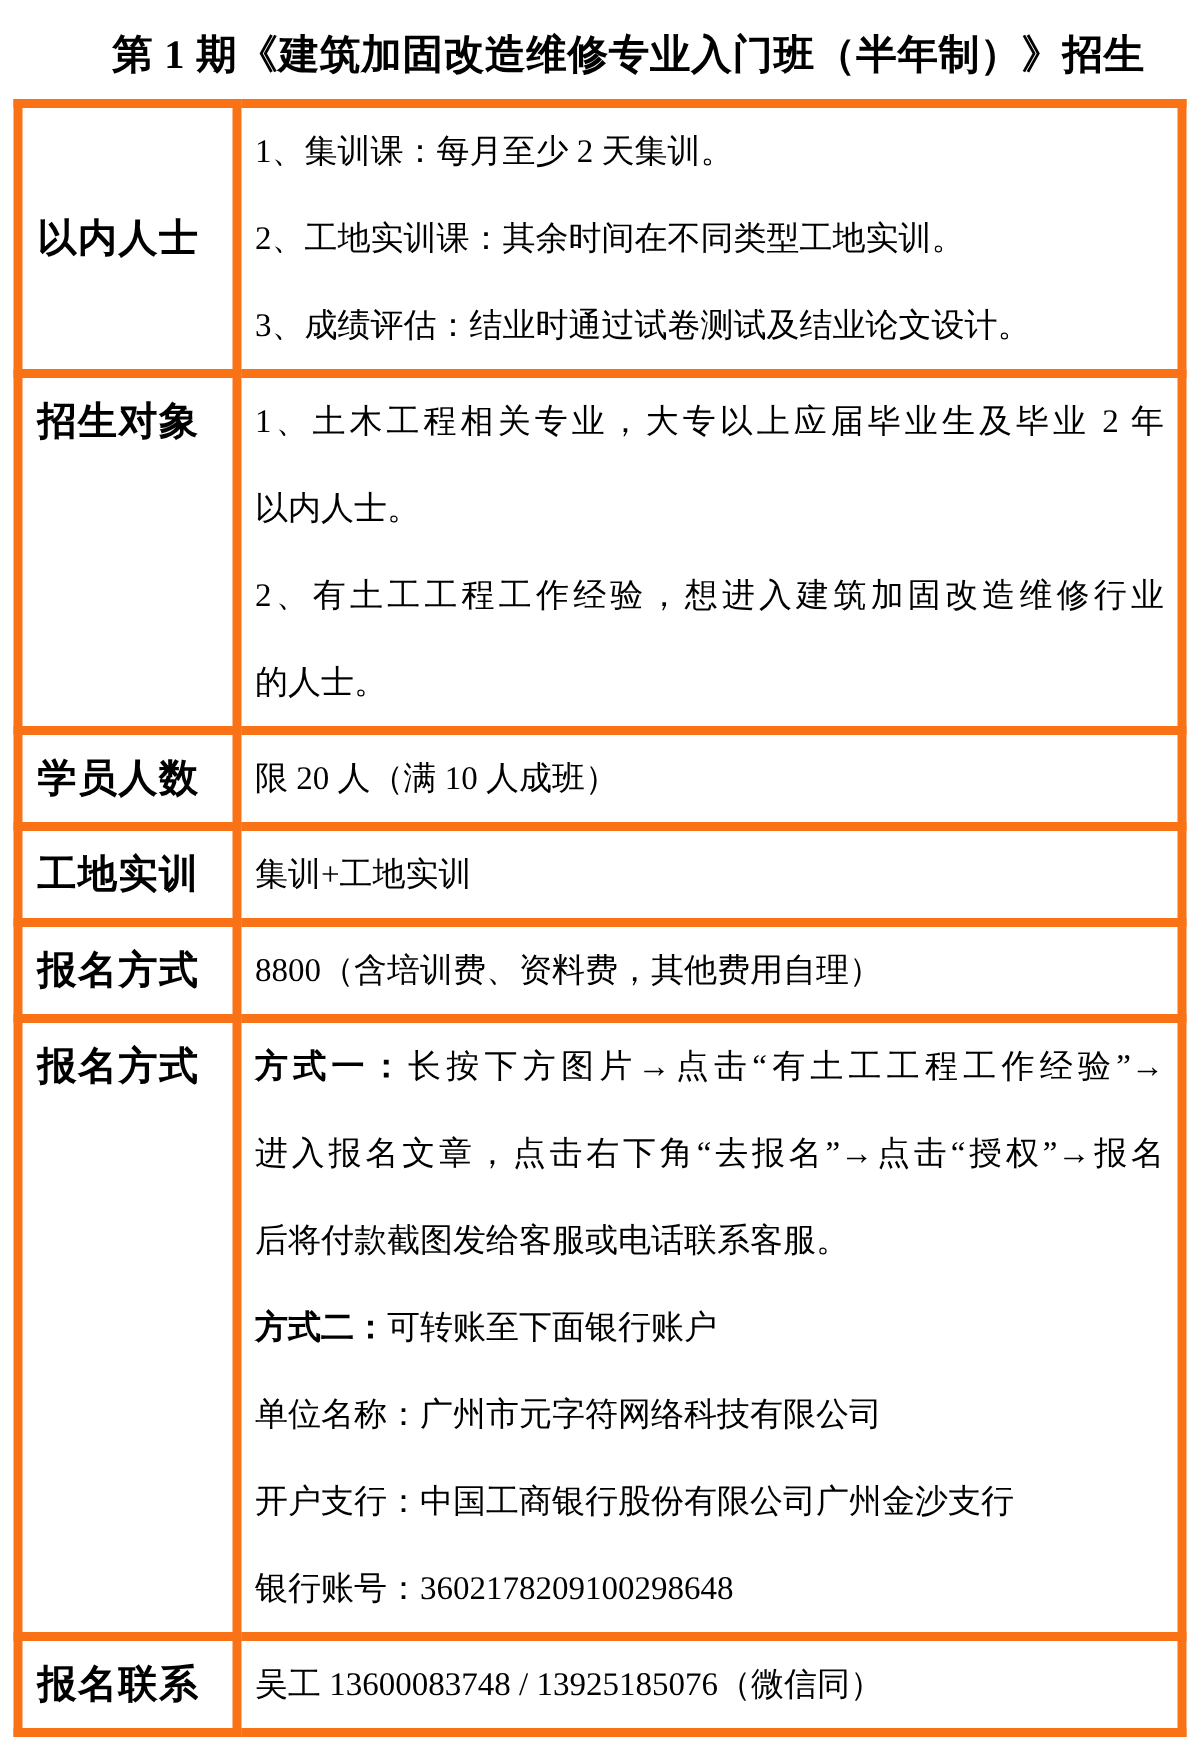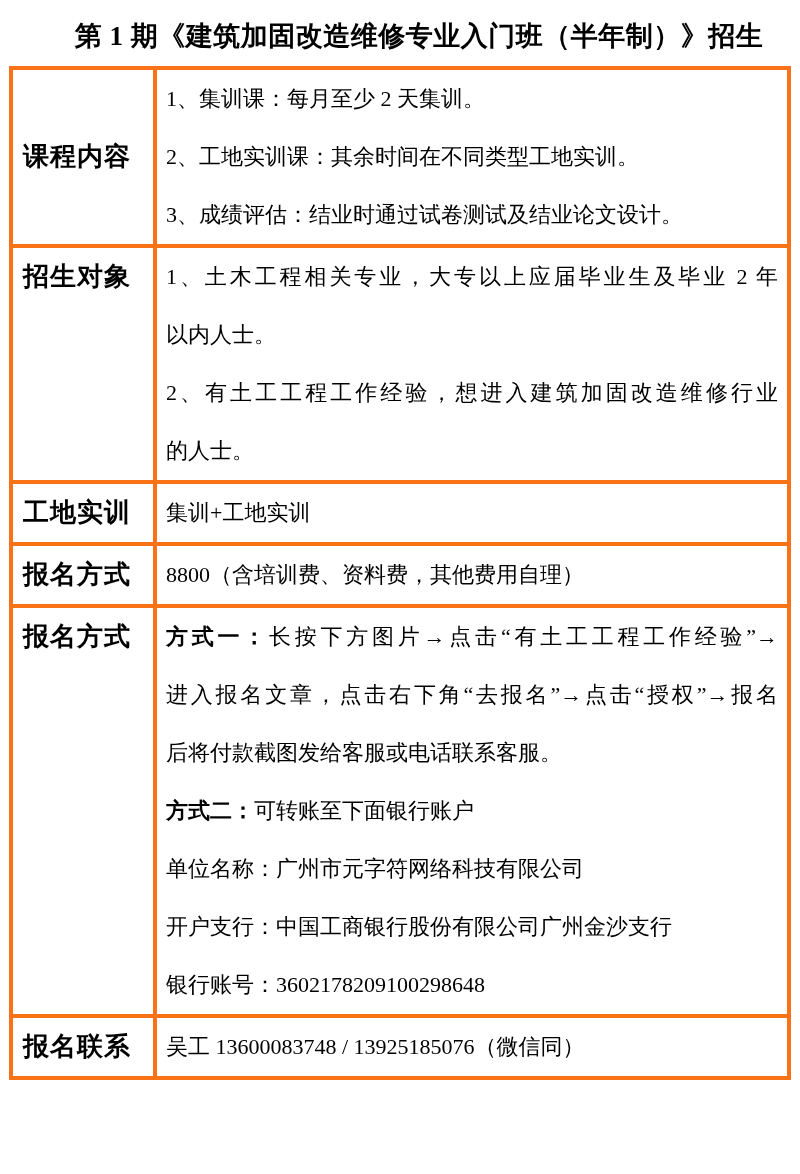--- a/index.html
+++ b/index.html
@@ -12,21 +12,21 @@
     margin:0;padding-top:17px;height:49px;
     font-size:27px;font-weight:bold;text-align:center;line-height:38px;
     letter-spacing:0.5px;
     padding-left:38px;
   }
   table.grid{
     position:absolute;left:9px;top:66px;width:782px;
     border-collapse:collapse;table-layout:fixed;
     border:3px solid #000;
   }
-  td{border:4px solid #f97316;padding:0;vertical-align:middle;}
+  td{border:6px solid #f97316;padding:0;vertical-align:middle;}
   td.label{
     width:130px;font-weight:bold;font-size:26px;
     padding-left:10px;line-height:58px;letter-spacing:1px;
     white-space:nowrap;
   }
   td.content{font-size:22px;padding:0 9px;}
   tr.vtop td{vertical-align:top;}
   .ln{line-height:58px;}
   .ln.j{text-align:justify;text-align-last:justify;}
   .ln b{font-weight:bold;}
@@ -36,38 +36,44 @@
 </head>
 <body>
 
 <div>
 
   <h1 class="title">第 1 期《建筑加固改造维修专业入门班（半年制）》招生</h1>
 
   <table class="grid">
     <tbody>
       <tr class="r1">
-        <td class="label">课程内容</td>
+        <td class="label">以内人士</td>
         <td class="content">
           <div class="ln">1、集训课：每月至少 2 天集训。</div>
           <div class="ln">2、工地实训课：其余时间在不同类型工地实训。</div>
           <div class="ln">3、成绩评估：结业时通过试卷测试及结业论文设计。</div>
         </td>
       </tr>
 
       <tr class="r2 vtop">
         <td class="label">招生对象</td>
         <td class="content">
           <div class="ln j">1、土木工程相关专业，大专以上应届毕业生及毕业 2 年</div>
           <div class="ln">以内人士。</div>
           <div class="ln j">2、有土工工程工作经验，想进入建筑加固改造维修行业</div>
           <div class="ln">的人士。</div>
         </td>
       </tr>
 
+      <tr class="r3">
+        <td class="label">学员人数</td>
+        <td class="content">
+          <div class="ln">限 20 人（满 10 人成班）</div>
+        </td>
+      </tr>
 
       <tr class="r4">
         <td class="label">工地实训</td>
         <td class="content">
           <div class="ln">集训+工地实训</div>
         </td>
       </tr>
 
 
       <tr class="r6">

